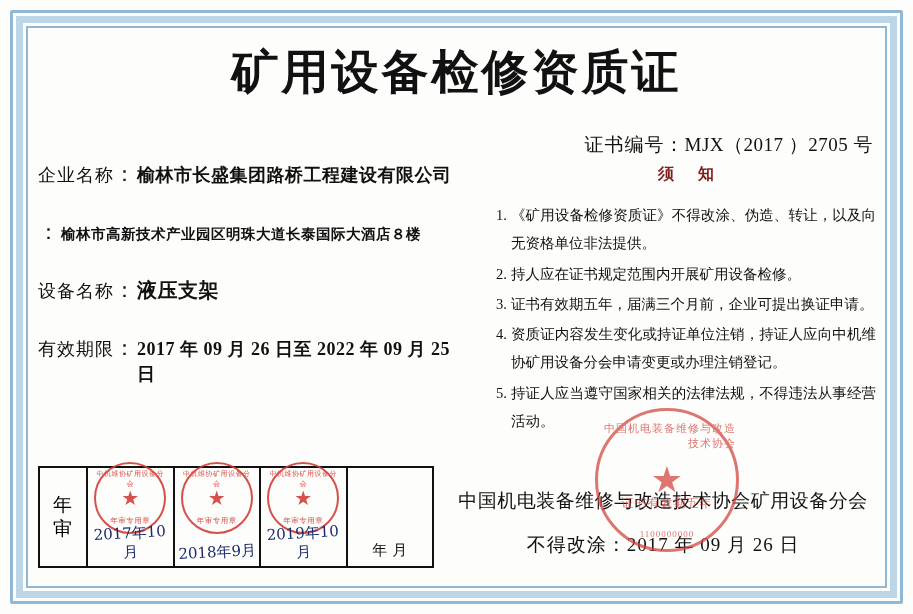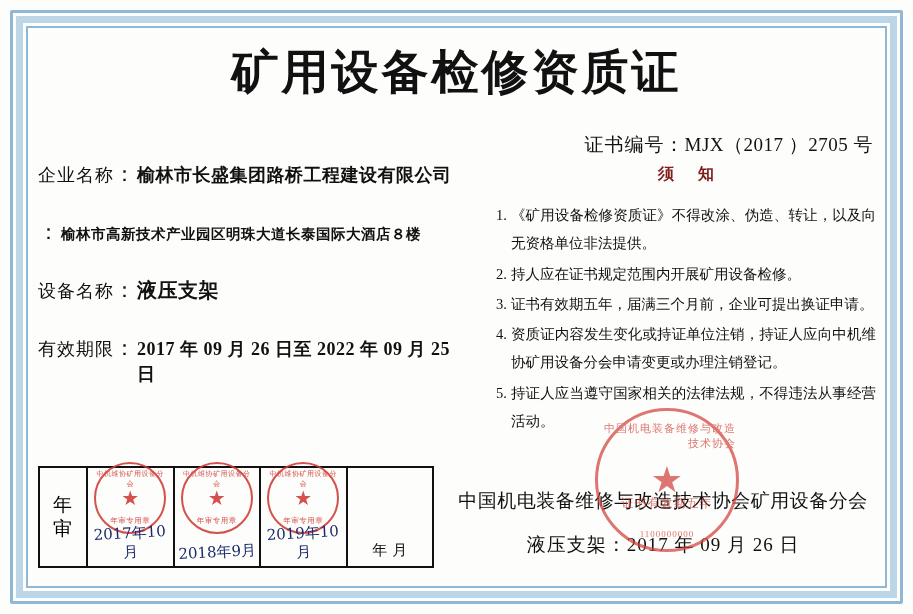--- a/index.html
+++ b/index.html
@@ -436,21 +436,21 @@
 
         <div class="annual-cell blank">
           <div class="date">年  月</div>
         </div>
 
       </div>
     </div>
 
     <div class="issuer">中国机电装备维修与改造技术协会矿用设备分会</div>
     <div class="issue-date">
-      <span>液压支架：</span><span>2017 年 09 月 26 日</span>
+      <span>不得改涂：</span><span>2017 年 09 月 26 日</span>
     </div>
 
     <div class="stamp-big">
       <div class="arc-top">中国机电装备维修与改造技术协会</div>
       <div class="star">★</div>
       <div class="arc-mid">证书有效期五年</div>
       <div class="arc-bottom">1100000000</div>
     </div>
 
   </div>

